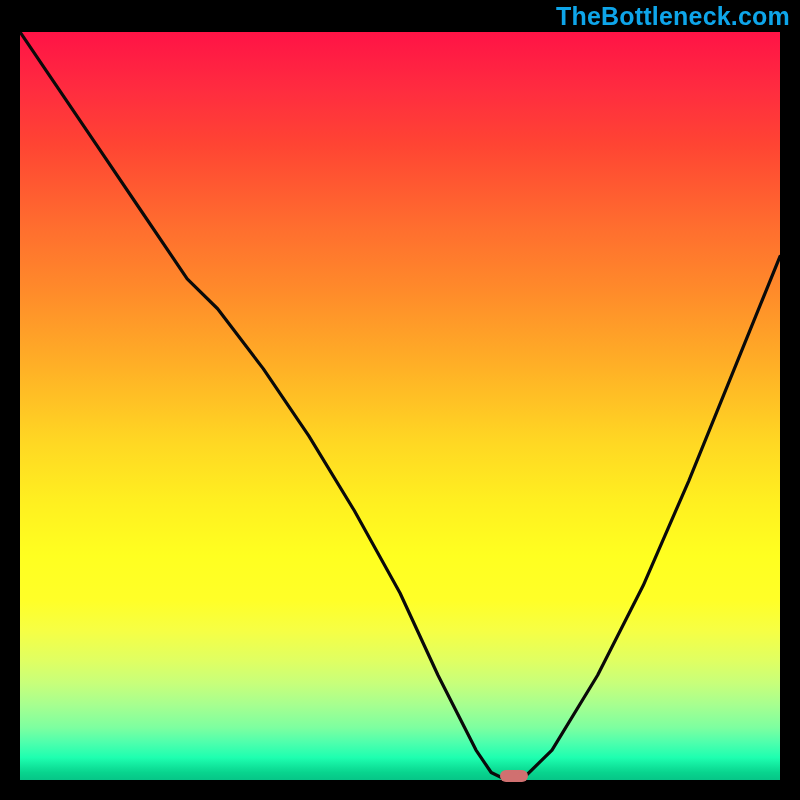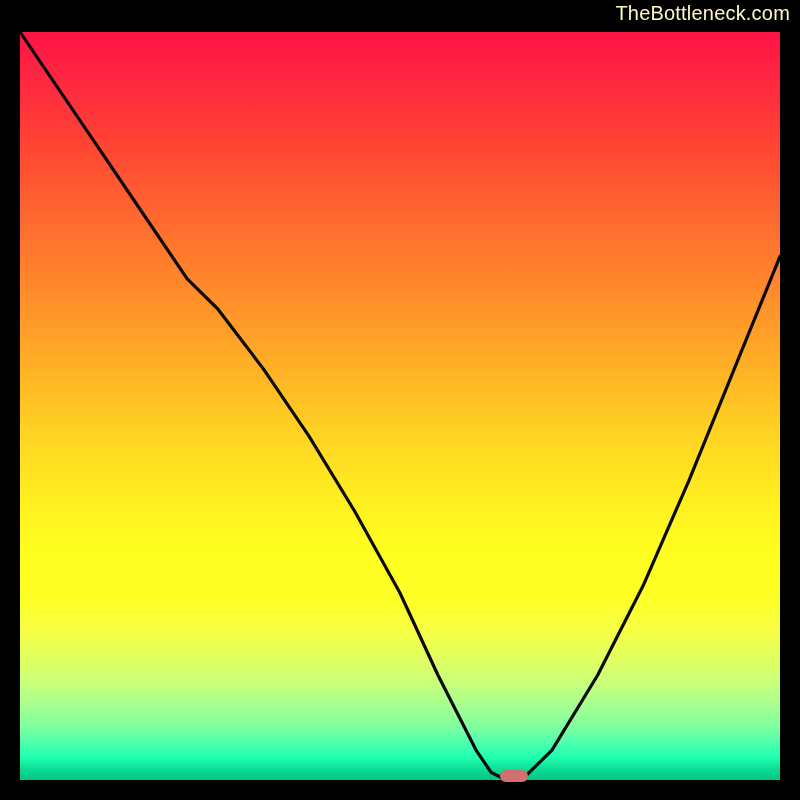--- a/index.html
+++ b/index.html
@@ -8,23 +8,23 @@
     position: relative;
     width: 800px;
     height: 800px;
     background: #000;
   }
   .watermark {
     position: absolute;
     top: 2px;
     right: 10px;
     font-family: Arial, Helvetica, sans-serif;
-    font-size: 20px;
-    font-weight: 400;
-    color: #fef9c3;
+    font-size: 25px;
+    font-weight: 700;
+    color: #0ea5e9;
     letter-spacing: 0.2px;
     z-index: 10;
   }
   .plot-area {
     position: absolute;
     left: 20px;
     top: 32px;
     width: 760px;
     height: 748px;
     background: linear-gradient(

